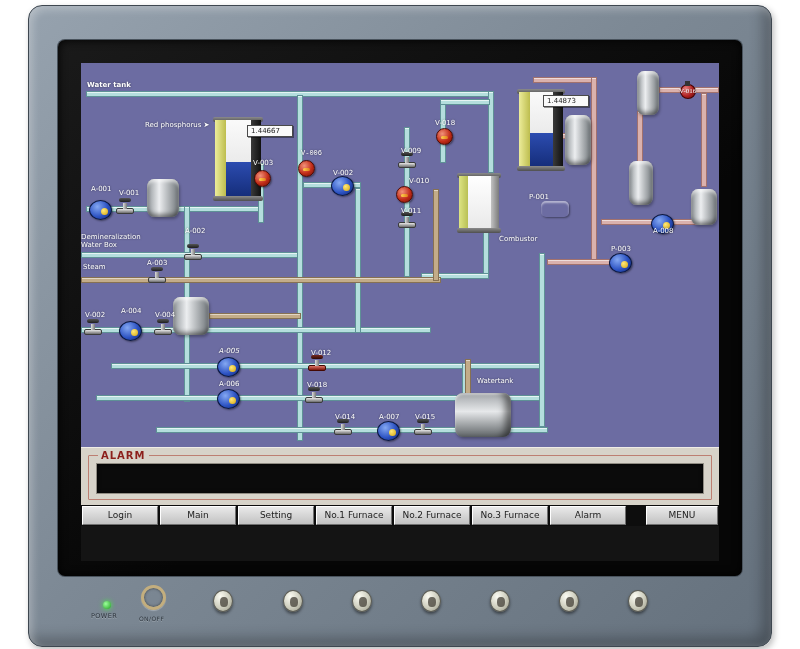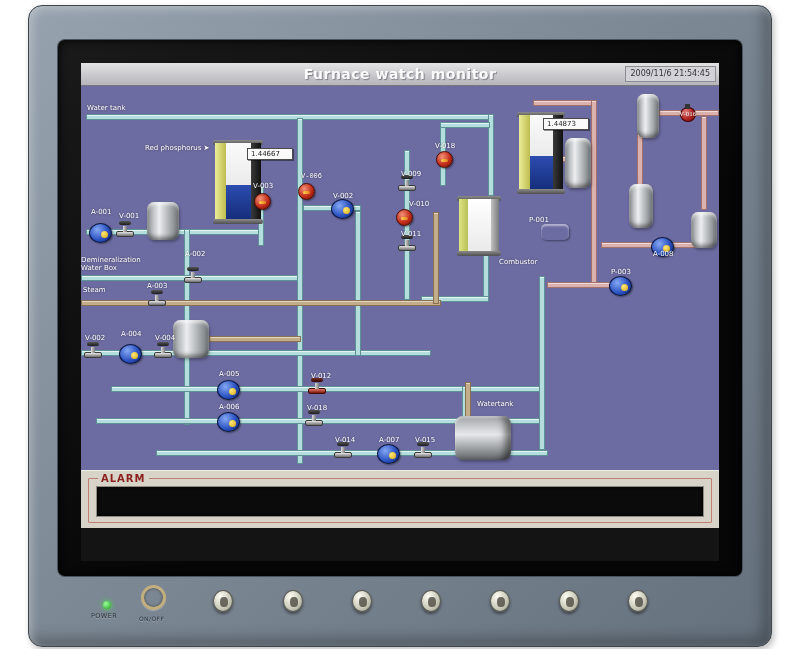--- a/index.html
+++ b/index.html
@@ -169,24 +169,20 @@
     background:#4c4840;opacity:.8;
   }
 </style>
 </head>
 <body>
 
 <div class="monitor">
   <div class="screen-frame">
     <div class="screen">
 
-      <div class="titlebar">
-        <span class="title">Furnace watch monitor</span>
-        <span class="clock">2009/11/6 21:54:45</span>
-      </div>
 
       <div class="diagram" id="diagram">
           <div class="pipe cyan" style="left: 5px; top: 28px; width: 408px; height: 6px;"></div>
           <div class="pipe cyan" style="left: 407px; top: 28px; width: 6px; height: 82px;"></div>
           <div class="pipe cyan" style="left: 402px; top: 168px; width: 6px; height: 48px;"></div>
           <div class="pipe cyan" style="left: 340px; top: 210px; width: 68px; height: 6px;"></div>
           <div class="pipe cyan" style="left: 5px; top: 143px; width: 176px; height: 6px;"></div>
           <div class="pipe cyan" style="left: 103px; top: 143px; width: 6px; height: 196px;"></div>
           <div class="pipe cyan" style="left: 0px; top: 189px; width: 222px; height: 6px;"></div>
           <div class="pipe cyan" style="left: 216px; top: 32px; width: 6px; height: 346px;"></div>
@@ -314,33 +310,33 @@
             <div class="bar"></div>
             <div class="stem"></div>
             <div class="vcap2"></div>
           </div>
           <div class="valve " style="left: 333px; top: 356px;">
             <div class="bar"></div>
             <div class="stem"></div>
             <div class="vcap2"></div>
           </div>
           <div class="ballvalve" style="left: 599px; top: 21px;"></div>
-          <span class="dlabel" style="left: 6px; top: 18px;">Water tank</span>
+          <span class="dlabel" style="left: 6px; top: 18px; font-weight: bold;">Water tank</span>
           <span class="dlabel" style="left: 64px; top: 58px;">Red phosphorus<span class="arr">➤</span></span>
           <span class="dlabel" style="left: 10px; top: 122px;">A-001</span>
           <span class="dlabel" style="left: 38px; top: 126px;">V-001</span>
           <span class="dlabel" style="left: 104px; top: 164px;">A-002</span>
           <span class="dlabel" style="left: 0px; top: 170px;">Demineralization
 Water Box</span>
           <span class="dlabel" style="left: 2px; top: 200px;">Steam</span>
           <span class="dlabel" style="left: 66px; top: 196px;">A-003</span>
           <span class="dlabel" style="left: 4px; top: 248px;">V-002</span>
           <span class="dlabel" style="left: 40px; top: 244px;">A-004</span>
           <span class="dlabel" style="left: 74px; top: 248px;">V-004</span>
-          <span class="dlabel" style="left: 138px; top: 284px;">A-005</span>
+          <span class="dlabel" style="left: 138px; top: 284px; font-style: italic;">A-005</span>
           <span class="dlabel" style="left: 138px; top: 317px;">A-006</span>
           <span class="dlabel" style="left: 172px; top: 96px;">V-003</span>
           <span class="dlabel" style="left: 220px; top: 86px; font-family: Liberation Mono, monospace;">V-006</span>
           <span class="dlabel" style="left: 252px; top: 106px;">V-002</span>
           <span class="dlabel" style="left: 320px; top: 84px;">V-009</span>
           <span class="dlabel" style="left: 328px; top: 114px;">V-010</span>
           <span class="dlabel" style="left: 320px; top: 144px; text-align: center;">V-011</span>
           <span class="dlabel" style="left: 354px; top: 56px;">V-018</span>
           <span class="dlabel" style="left: 230px; top: 286px;">V-012</span>
           <span class="dlabel" style="left: 226px; top: 318px;">V-018</span>
@@ -357,20 +353,31 @@
           <div class="readout" style="left: 462px; top: 32px;">1.44873</div>
         </div>
 
       <div class="alarm-panel">
         <div class="alarm-box">
           <span class="alarm-legend">ALARM</span>
           <div class="alarm-list"></div>
         </div>
       </div>
 
+      <div class="nav-row" id="nav-row">
+          <button class="nav-btn">Login</button>
+          <button class="nav-btn">Main</button>
+          <button class="nav-btn">Setting</button>
+          <button class="nav-btn">No.1 Furnace</button>
+          <button class="nav-btn">No.2 Furnace</button>
+          <button class="nav-btn">No.3 Furnace</button>
+          <button class="nav-btn">Alarm</button>
+          <div class="nav-spacer"></div>
+          <button class="nav-btn menu">MENU</button>
+        </div>
 
     </div>
   </div>
 
   <div class="power-led"></div>
   <span class="bezel-label" style="left:62px;top:606px;">POWER</span>
   <button class="power-button"></button>
   <span class="bezel-label" style="left:110px;top:609px;font-size:6px;">ON/OFF</span>
   <div id="fn-buttons">
       <button class="fn-btn" style="left: 184px; top: 584px;">

